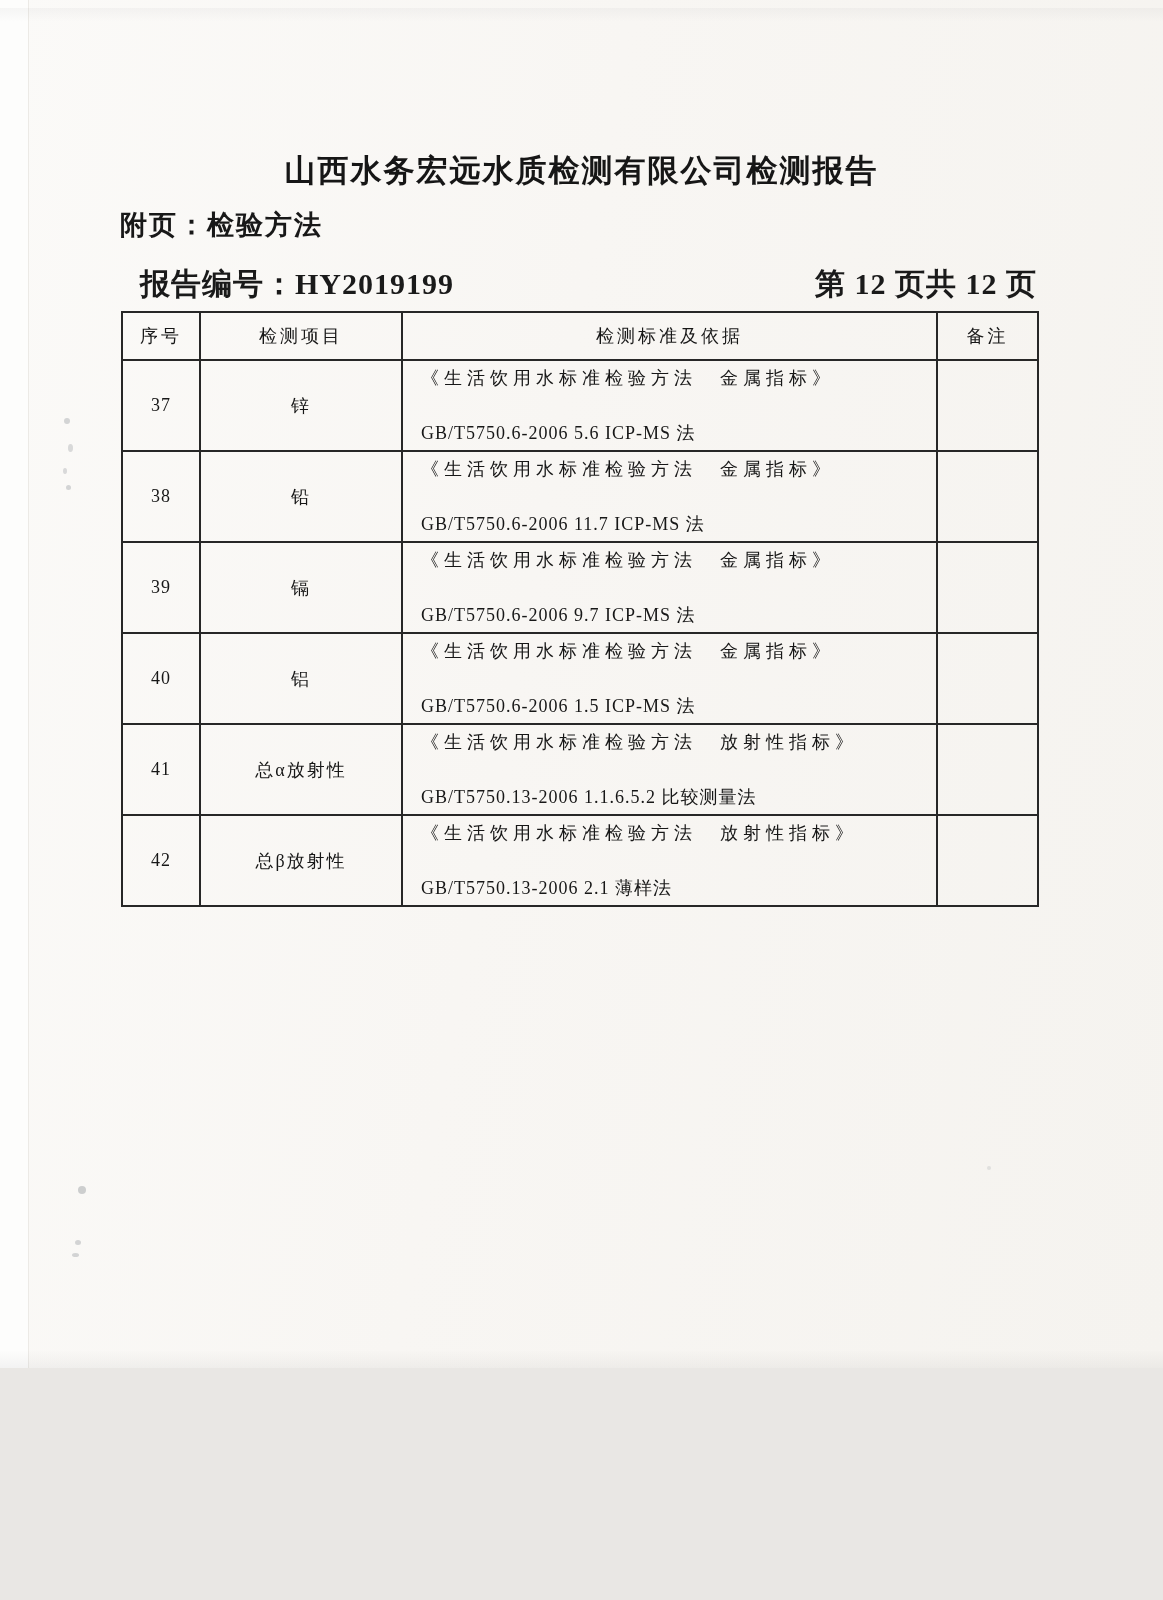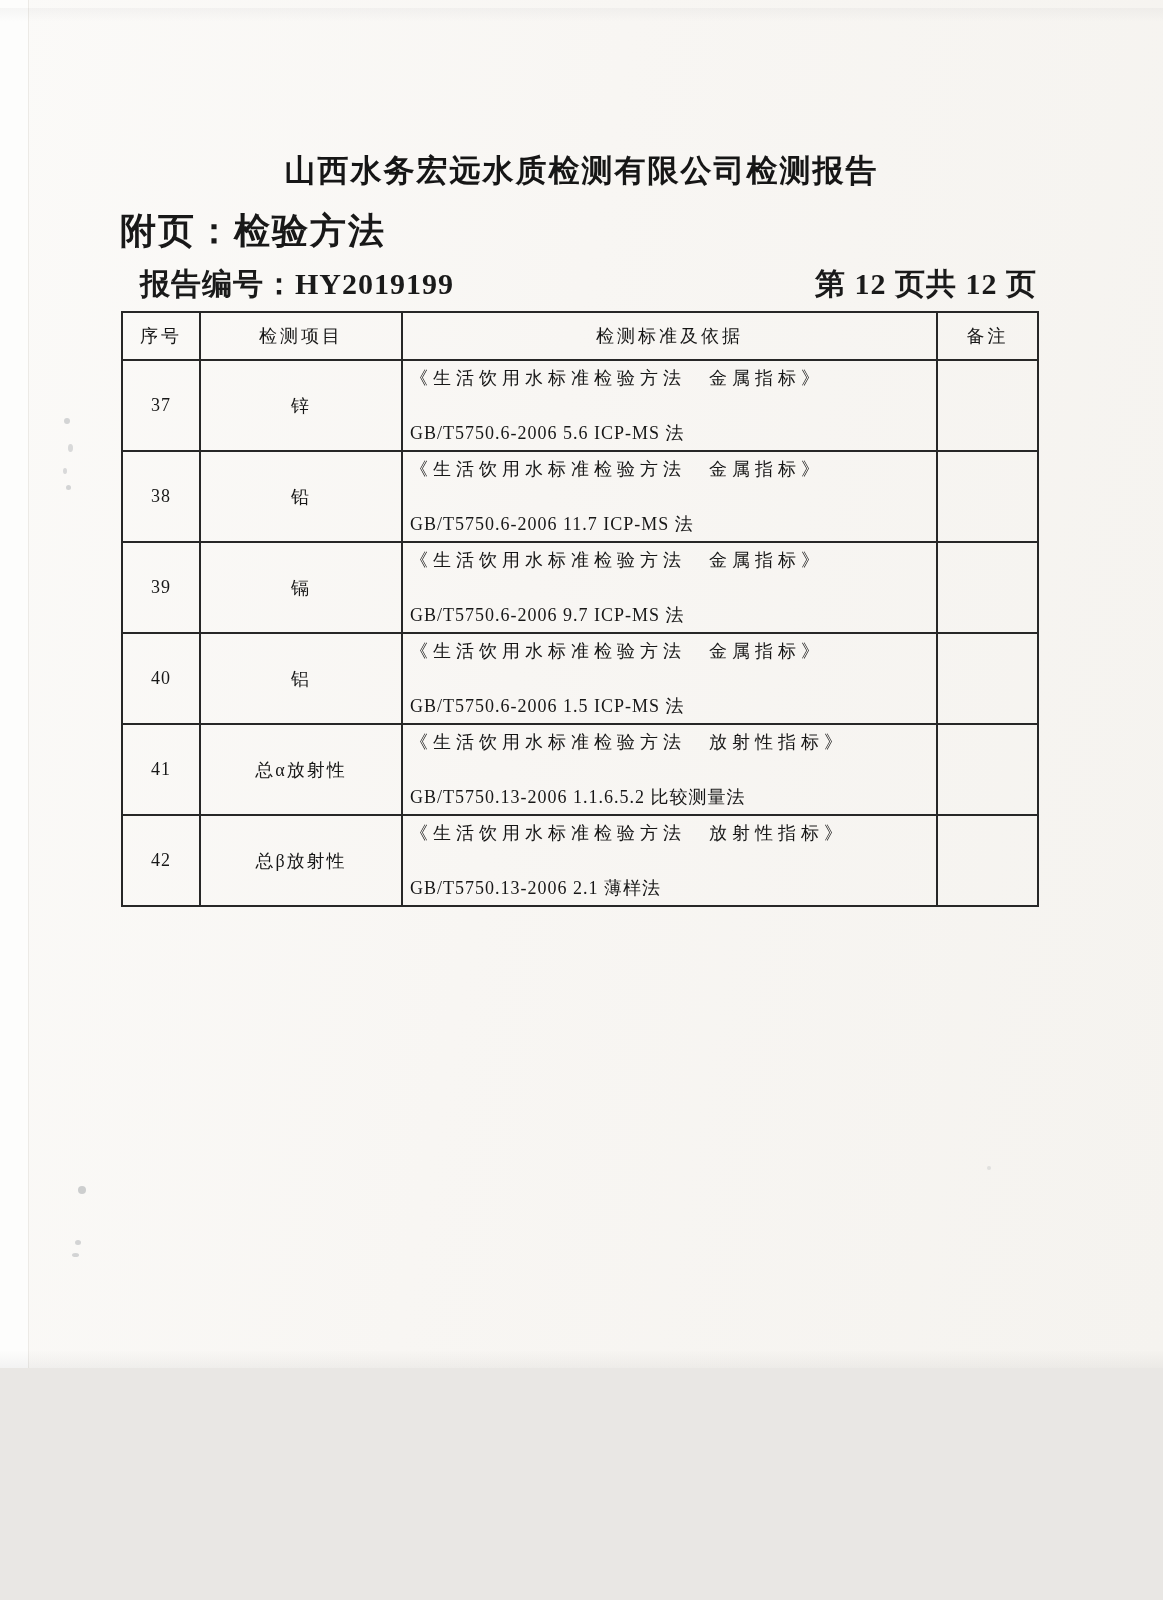--- a/index.html
+++ b/index.html
@@ -52,21 +52,21 @@
     font-size: 31px;
     letter-spacing: 2px;
     color: #161616;
   }
 
   .doc-subtitle {
     position: absolute;
     left: 120px; top: 207px;
     font-family: "Liberation Sans", "DejaVu Sans", sans-serif;
     font-weight: 700;
-    font-size: 36px;
+    font-size: 27px;
     letter-spacing: 2px;
     color: #181818;
   }
 
   .meta-row {
     position: absolute;
     left: 140px; top: 264px;
     width: 897px;
     display: flex;
     justify-content: space-between;
@@ -97,21 +97,21 @@
   }
   table.methods thead th {
     height: 48px;
     font-weight: 500;
     text-align: center;
     letter-spacing: 3px;
   }
   table.methods tbody td { height: 60px; }
   td.cell-no, td.cell-item { text-align: center; letter-spacing: 2px; }
   td.cell-no { letter-spacing: 1px; }
-  td.cell-std { padding: 3px 8px 3px 7px; }
+  td.cell-std { padding: 3px 8px 3px 18px; }
   .std-line1 {
     letter-spacing: 5px;
     line-height: 28px;
     white-space: nowrap;
   }
   .std-line2 {
     letter-spacing: 1px;
     line-height: 27px;
     white-space: nowrap;
     margin-top: 28px;

